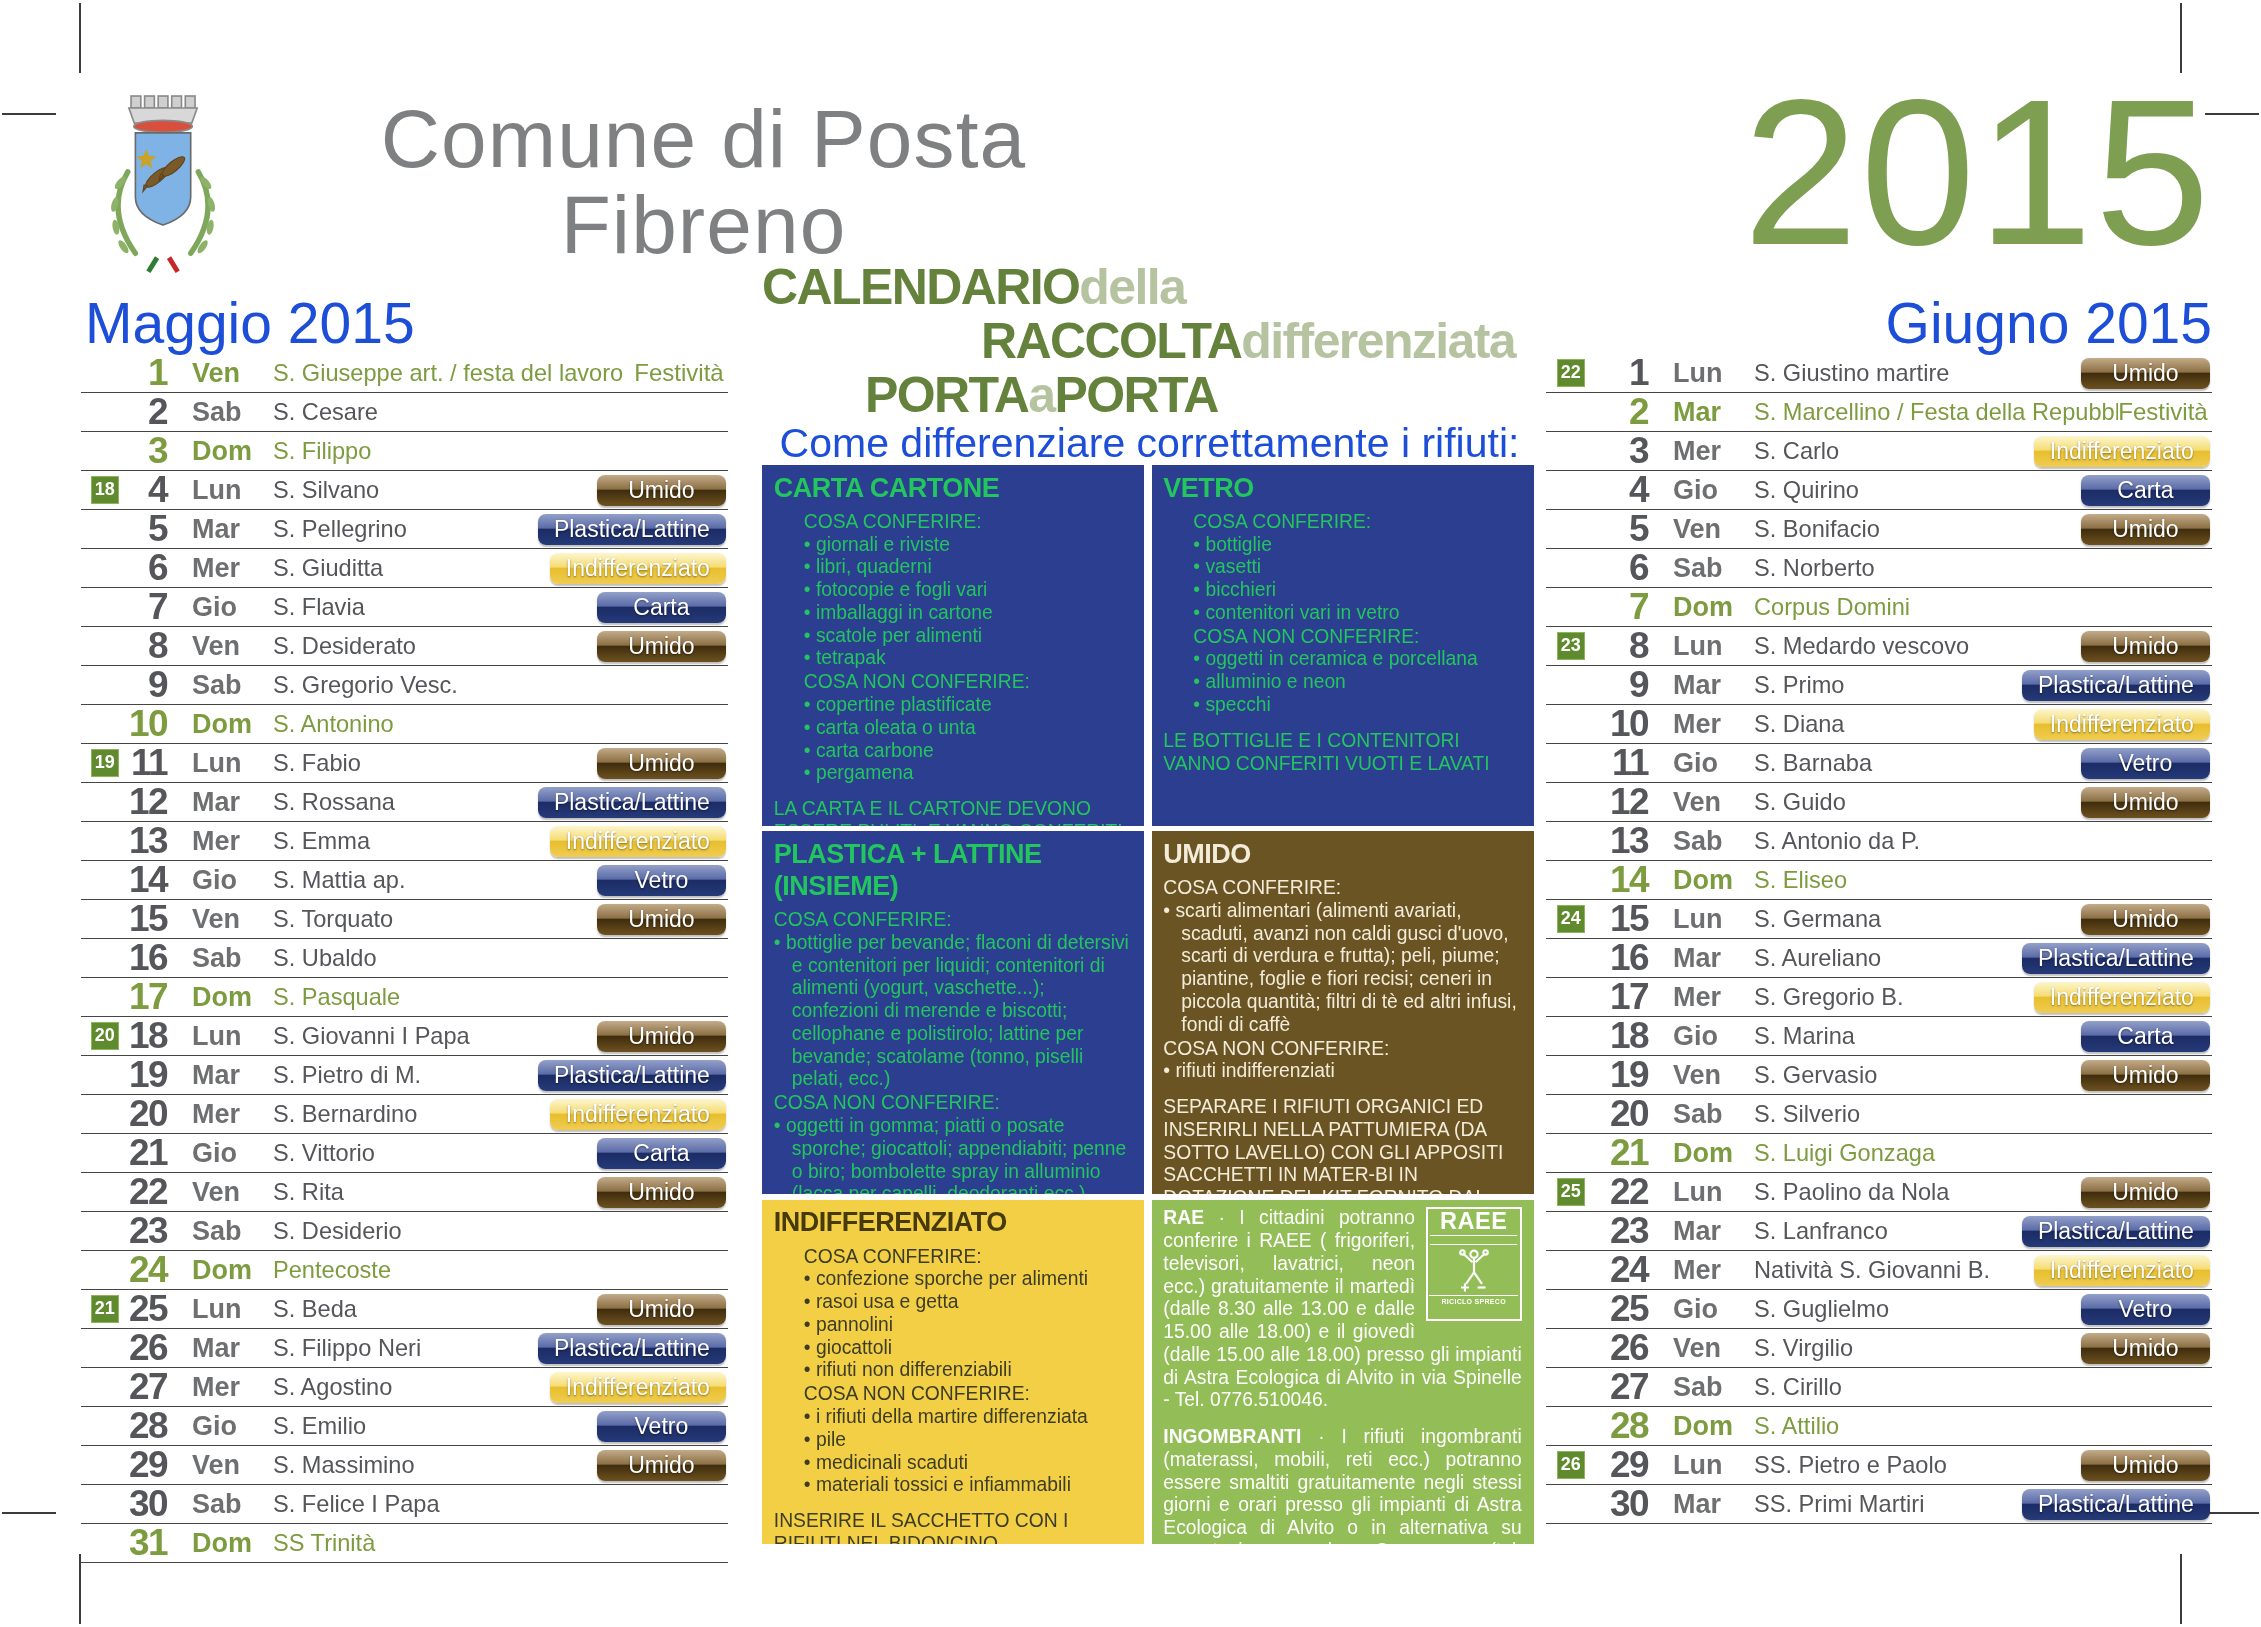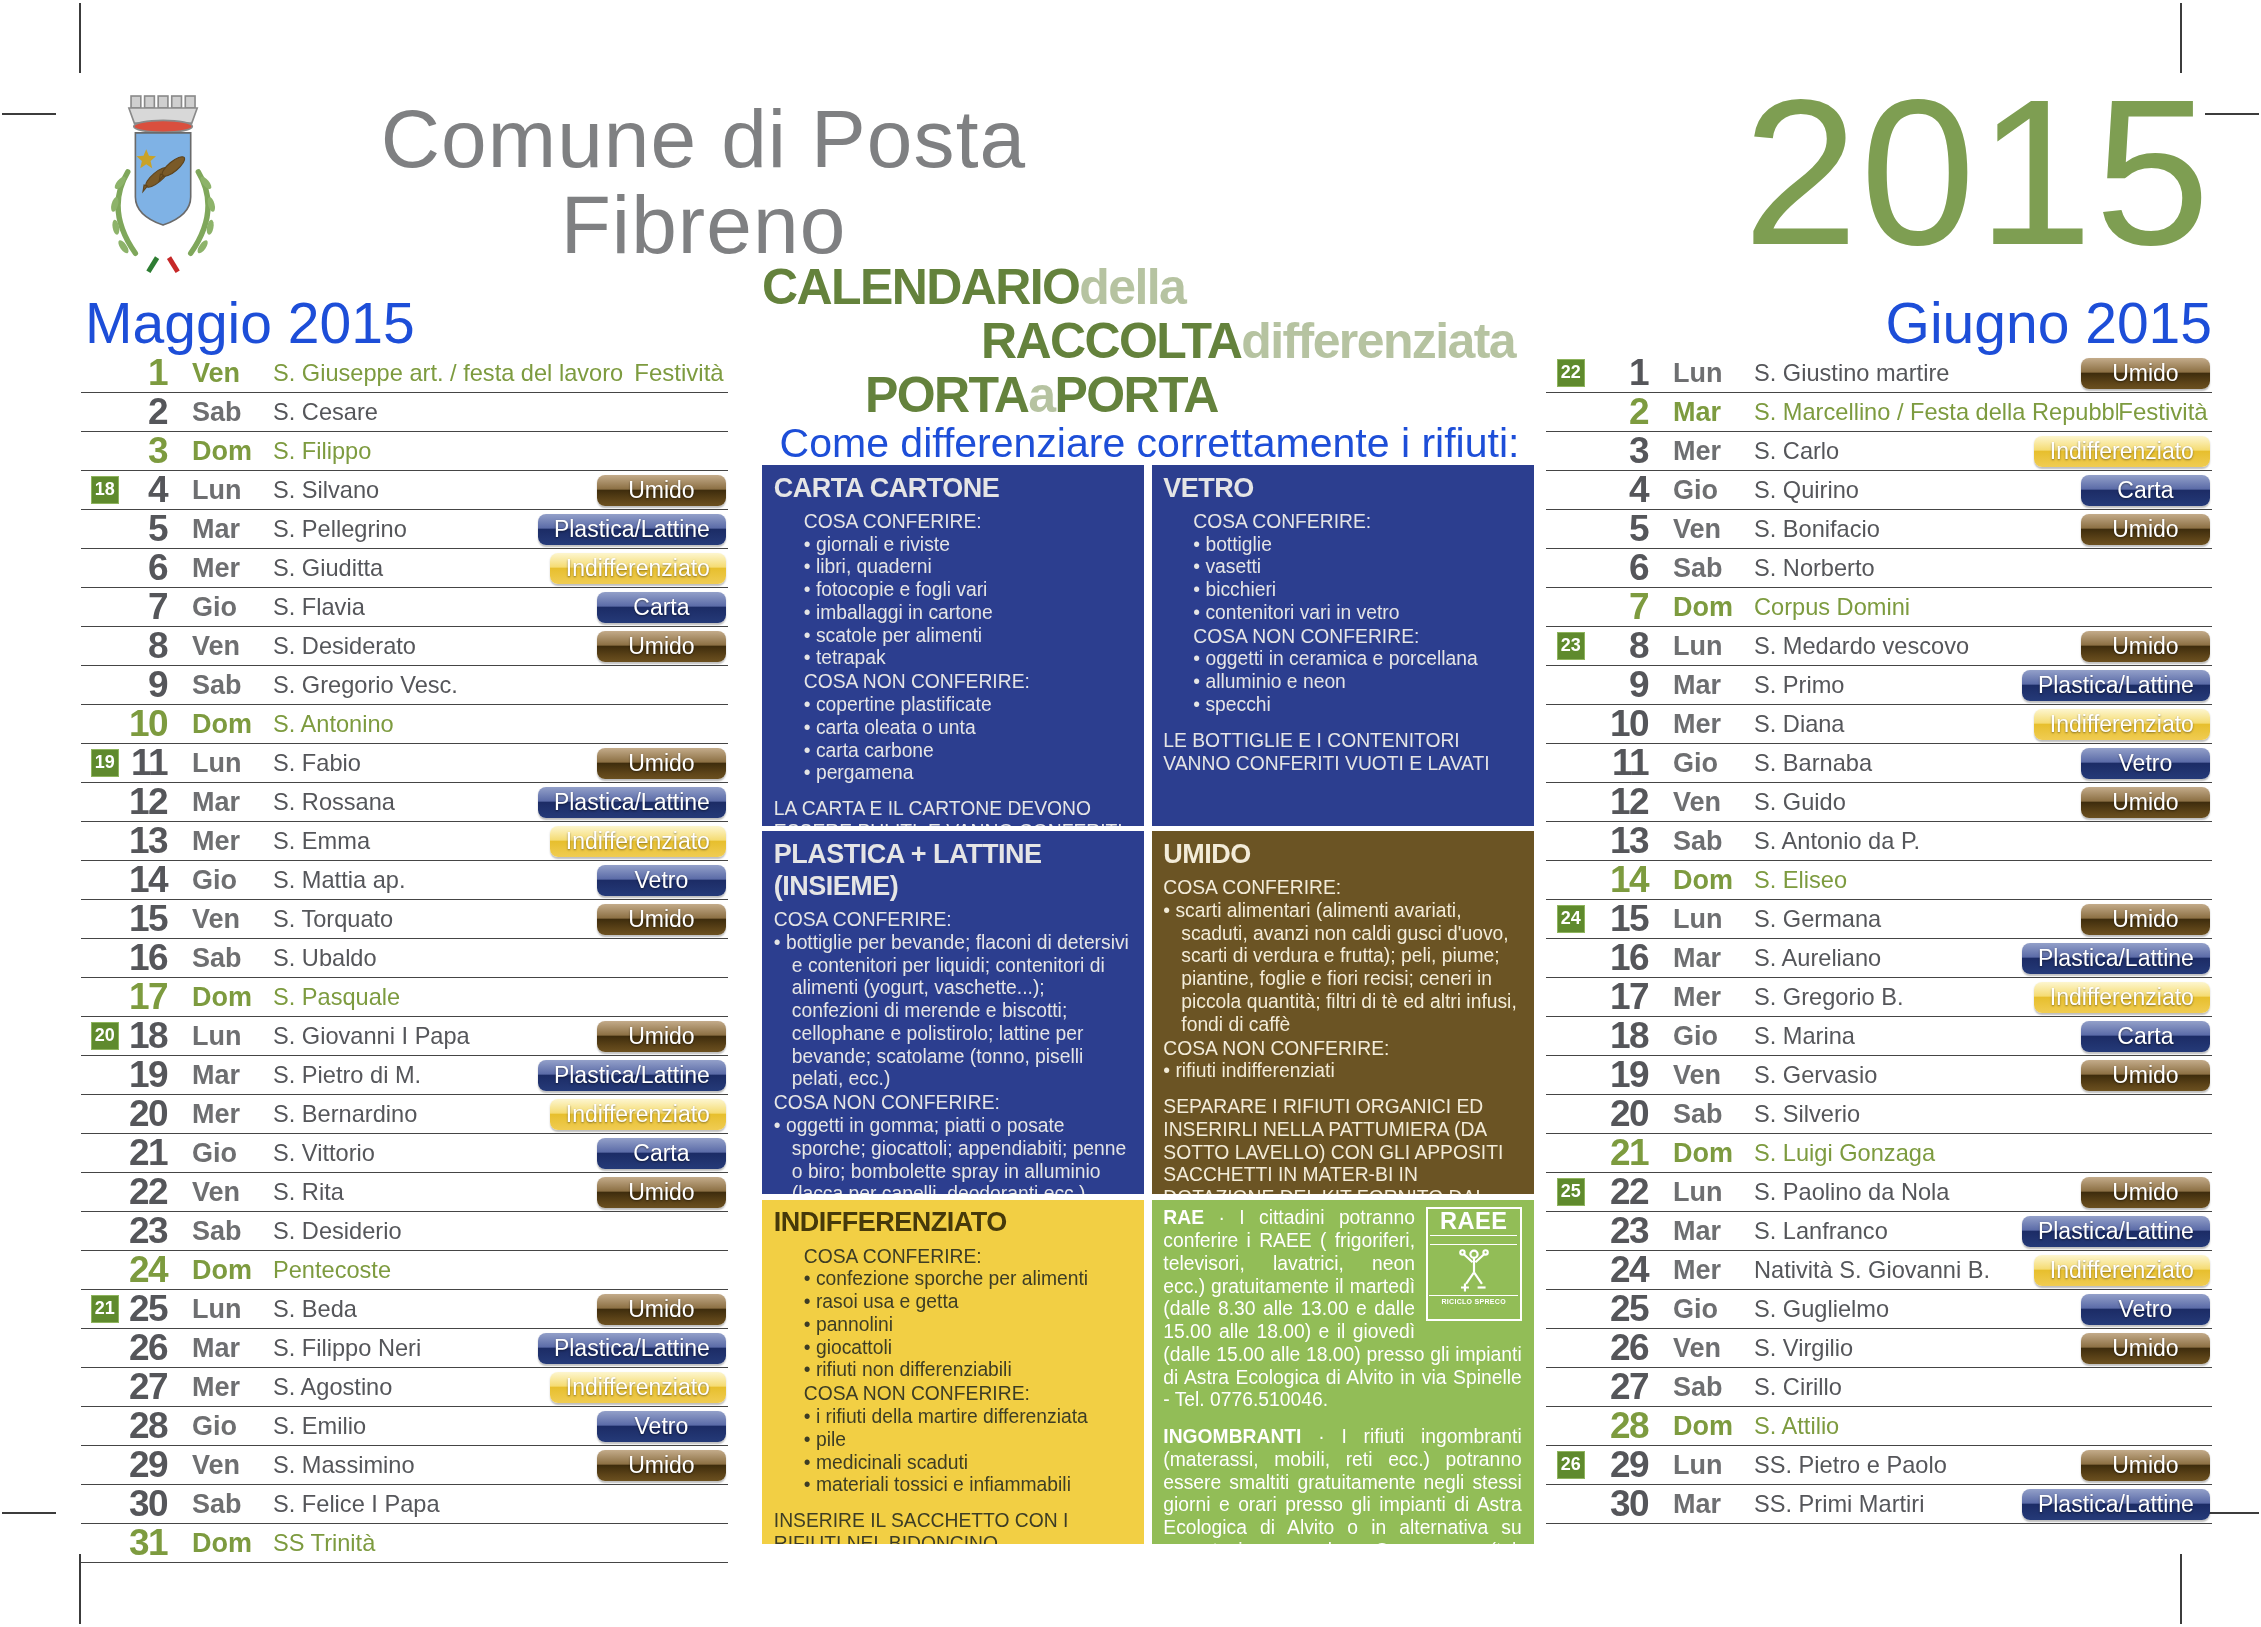--- a/index.html
+++ b/index.html
@@ -60,21 +60,21 @@
   .week-badge{position:absolute;left:9.7px;top:4.8px;width:28px;height:28px;background:#5f8a2d;
               border:1.6px solid #8fb45e;box-sizing:border-box;color:#fff;font-size:18px;
               display:flex;align-items:center;justify-content:center;font-weight:bold;}
   .cal-june .week-badge{left:10.7px;}
 
   
   .panels{position:absolute;left:762px;top:465px;width:772px;
           display:grid;grid-template-columns:382px 382px;gap:5.4px 7.5px;}
   .panel{box-sizing:border-box;padding:7.5px 11.8px;font-size:19.3px;line-height:1.18;
          overflow:hidden;}
-  .panel-blue{background:#2c3e8f;color:#e5e5e5;}
+  .panel-blue{background:#2c3e8f;color:#22c55e;}
   .panel-brown{background:#6b5424;color:#f3ecd9;}
   .panel-yellow{background:#f2cf44;color:#3d3d25;}
   .panel-green{background:#92bd57;color:#ffffff;}
   #p-carta-cartone,#p-vetro{height:361px;}
   #p-plastica-lattine,#p-umido{height:363px;}
   #p-indifferenziato,#p-raee{height:344px;}
   .panel-title{font-size:27px;font-weight:bold;margin-bottom:6.4px;letter-spacing:-0.5px;}
   .panel-yellow .panel-title{color:#46390a;}
   .sec-wrap.indent{margin-left:30px;}
   .sec-head{margin-top:1.1px;}

